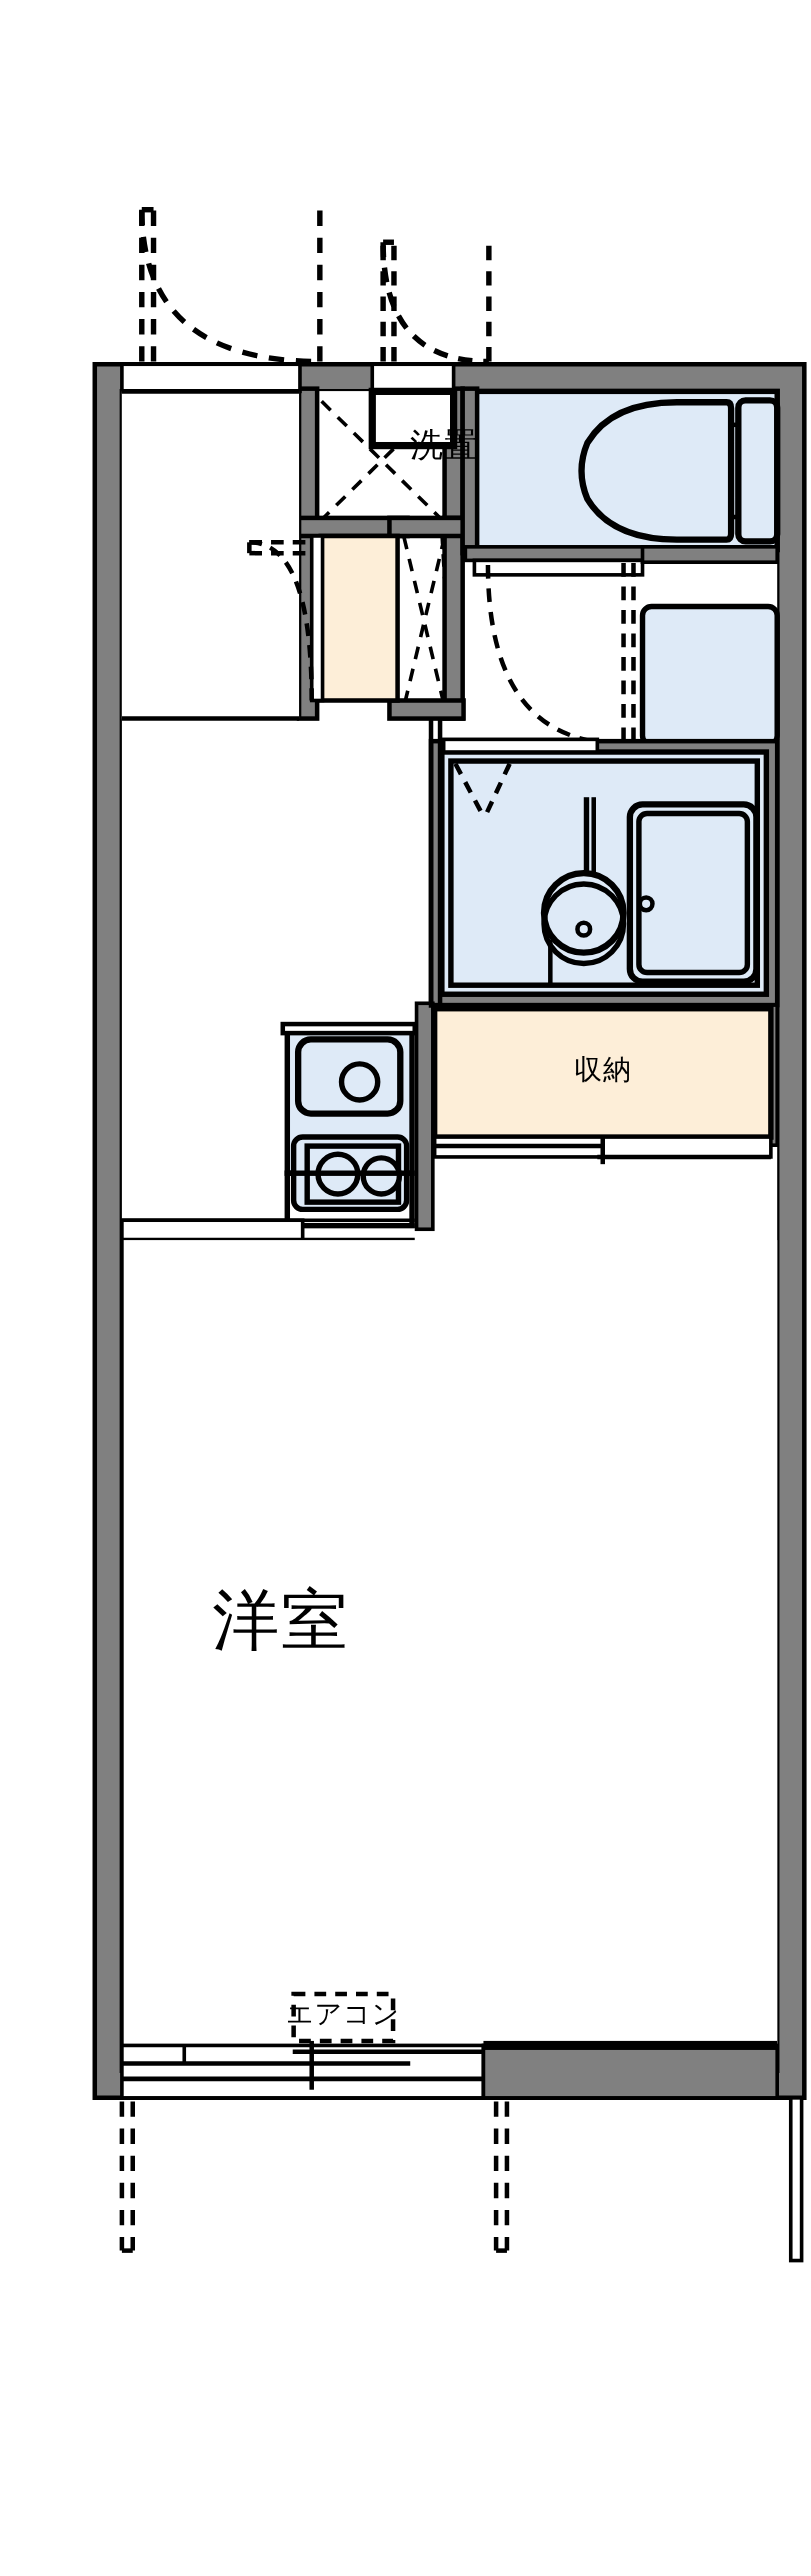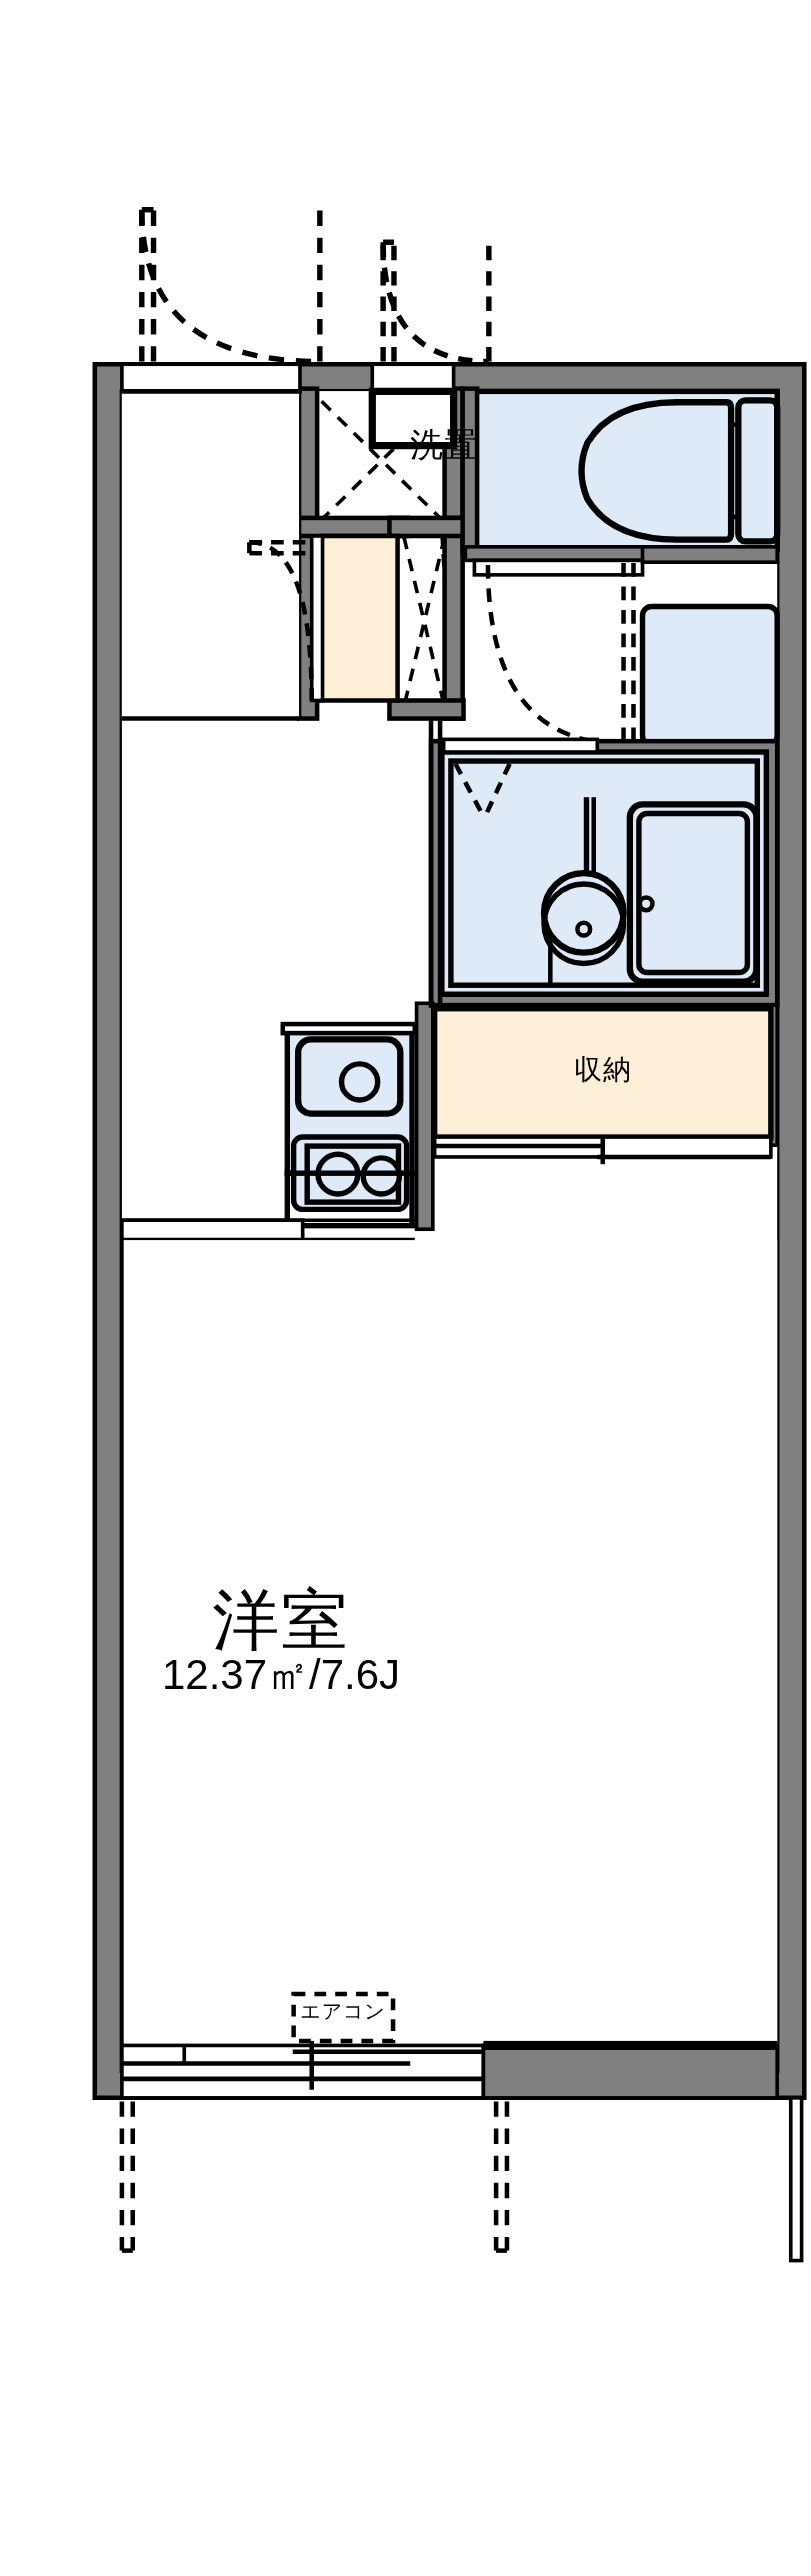--- a/index.html
+++ b/index.html
@@ -4,21 +4,21 @@
 <title>Floor Plan</title>
 <style>
   html,body{margin:0;padding:0;background:#ffffff;}
   body{font-family:"Liberation Sans","DejaVu Sans",sans-serif;}
   #stage{position:relative;width:803px;height:2576px;background:#fff;overflow:hidden;margin-left:44px;}
   #plan{position:absolute;left:0;top:0;width:812px;height:2576px;}
   .lbl{position:absolute;color:#000;white-space:nowrap;line-height:1;}
   .lbl-room{font-size:67px;letter-spacing:1.8px;}
   .lbl-area{font-size:42px;letter-spacing:0px;}
   .lbl-sm{font-size:33px;letter-spacing:0.9px;}
-  .lbl-ac{font-size:20px;letter-spacing:0.9px;}
+  .lbl-ac{font-size:27px;letter-spacing:0.9px;}
   .ctr{transform:translateX(-50%);text-align:center;}
 </style>
 </head>
 <body>
 
 <div id="stage">
 
   <svg id="plan" viewBox="0 0 898 2850" xmlns="http://www.w3.org/2000/svg">
 
     <g fill="none" stroke="#000" stroke-width="6" stroke-dasharray="17 13" stroke-linecap="butt">
@@ -247,18 +247,17 @@
     </g>
 
   </svg>
 
   <div class="lbl lbl-sm ctr" style="left:400px; top:428px;">洗置</div>
 
   <div class="lbl lbl-sm ctr" style="left:559px; top:1056px; font-size:28px;">収納</div>
 
   <div class="lbl lbl-room ctr" style="left:237px; top:1586px;">洋室</div>
 
-  <div class="lbl lbl-area ctr" style="left:237px; top:1654px;">12.37㎡/7.6J</div>
 
   <div class="lbl lbl-ac ctr" style="left:299px; top:2001px;">エアコン</div>
 
 </div>
 
 
 </body></html>

